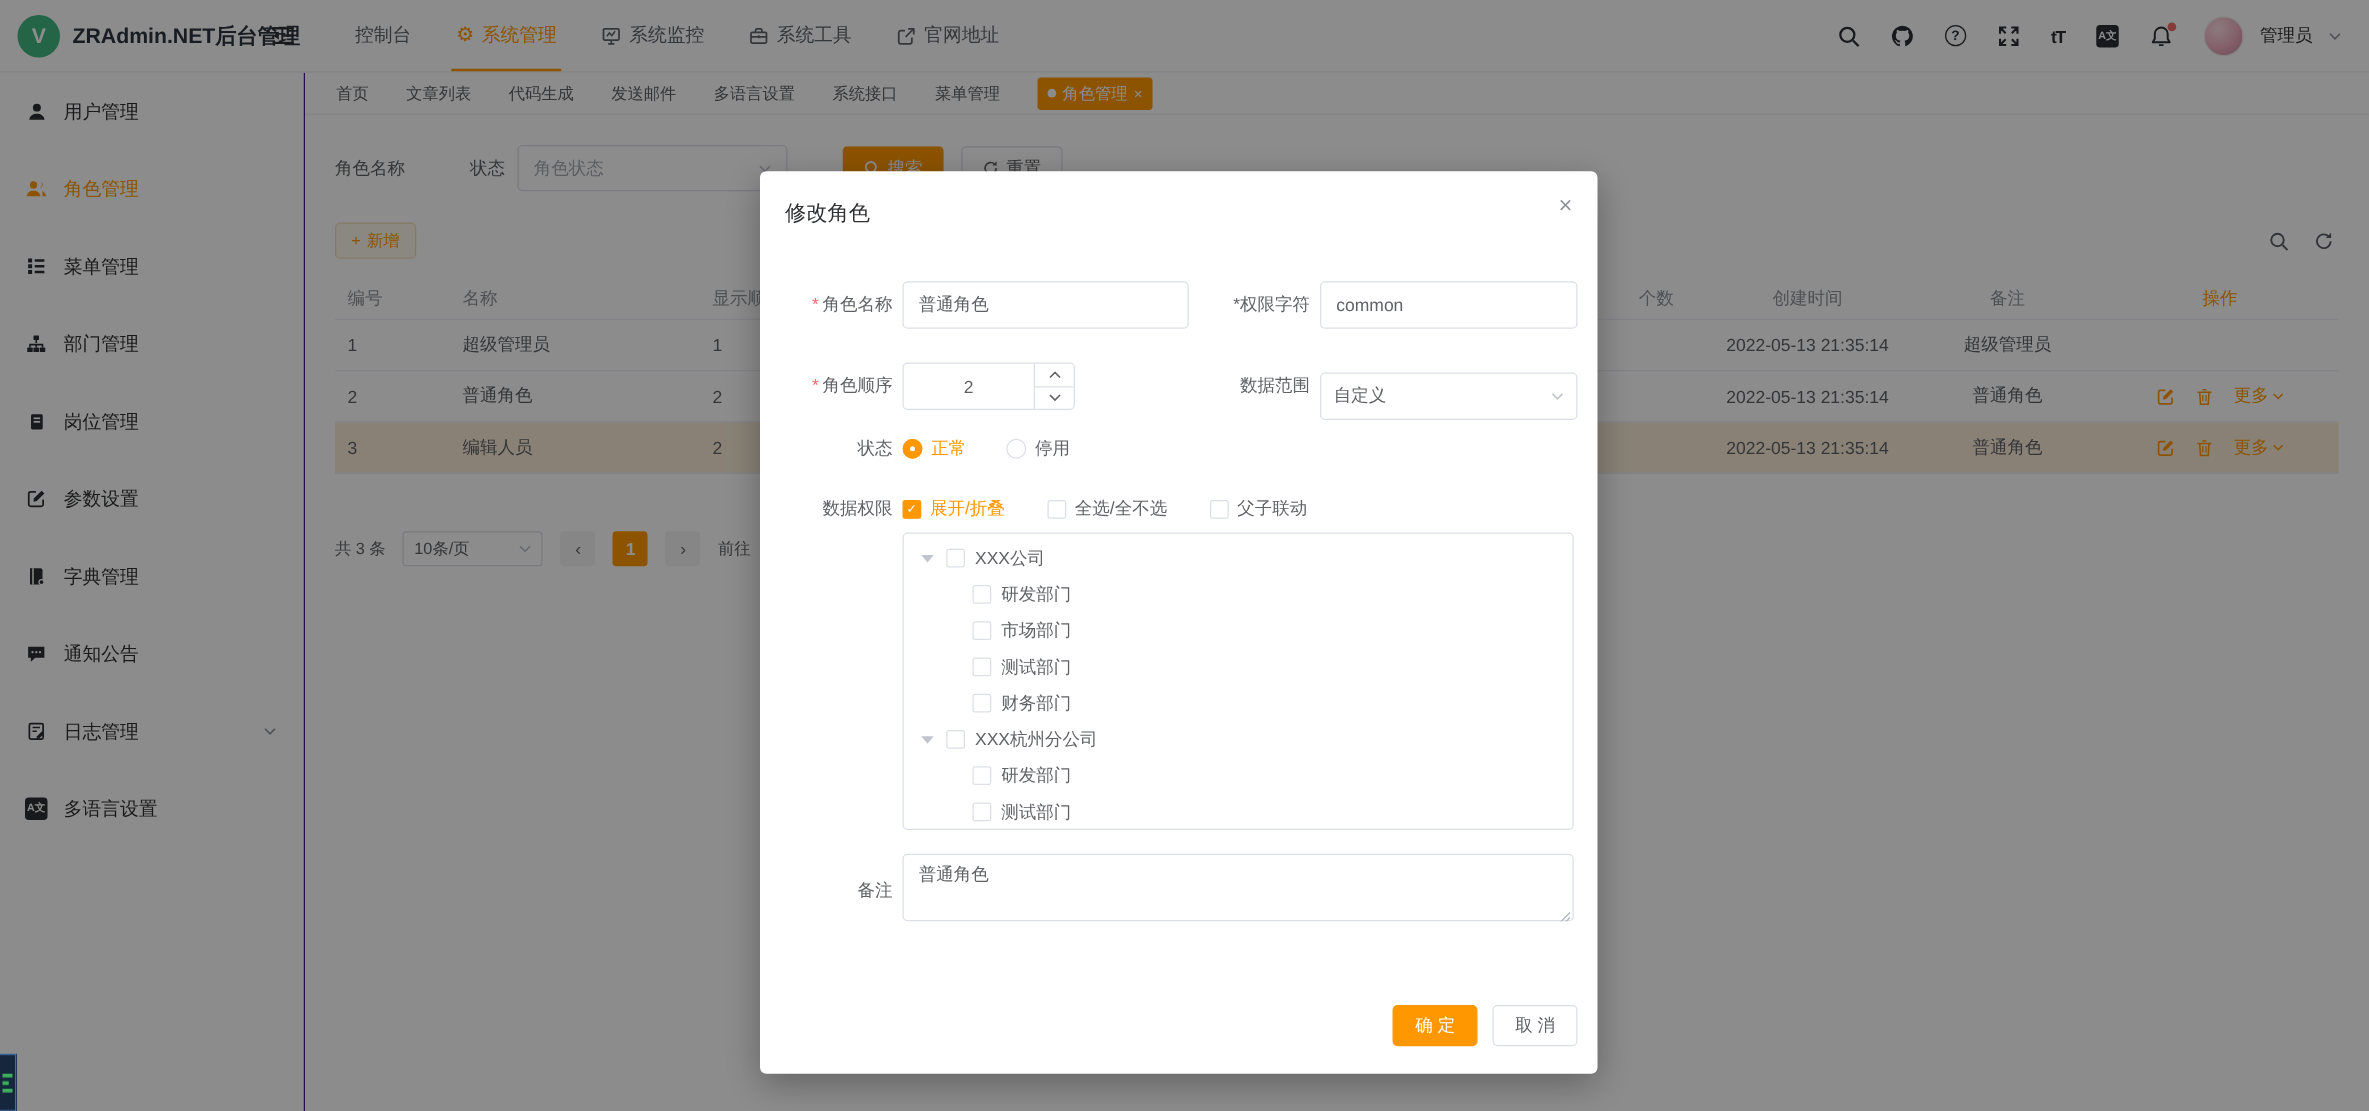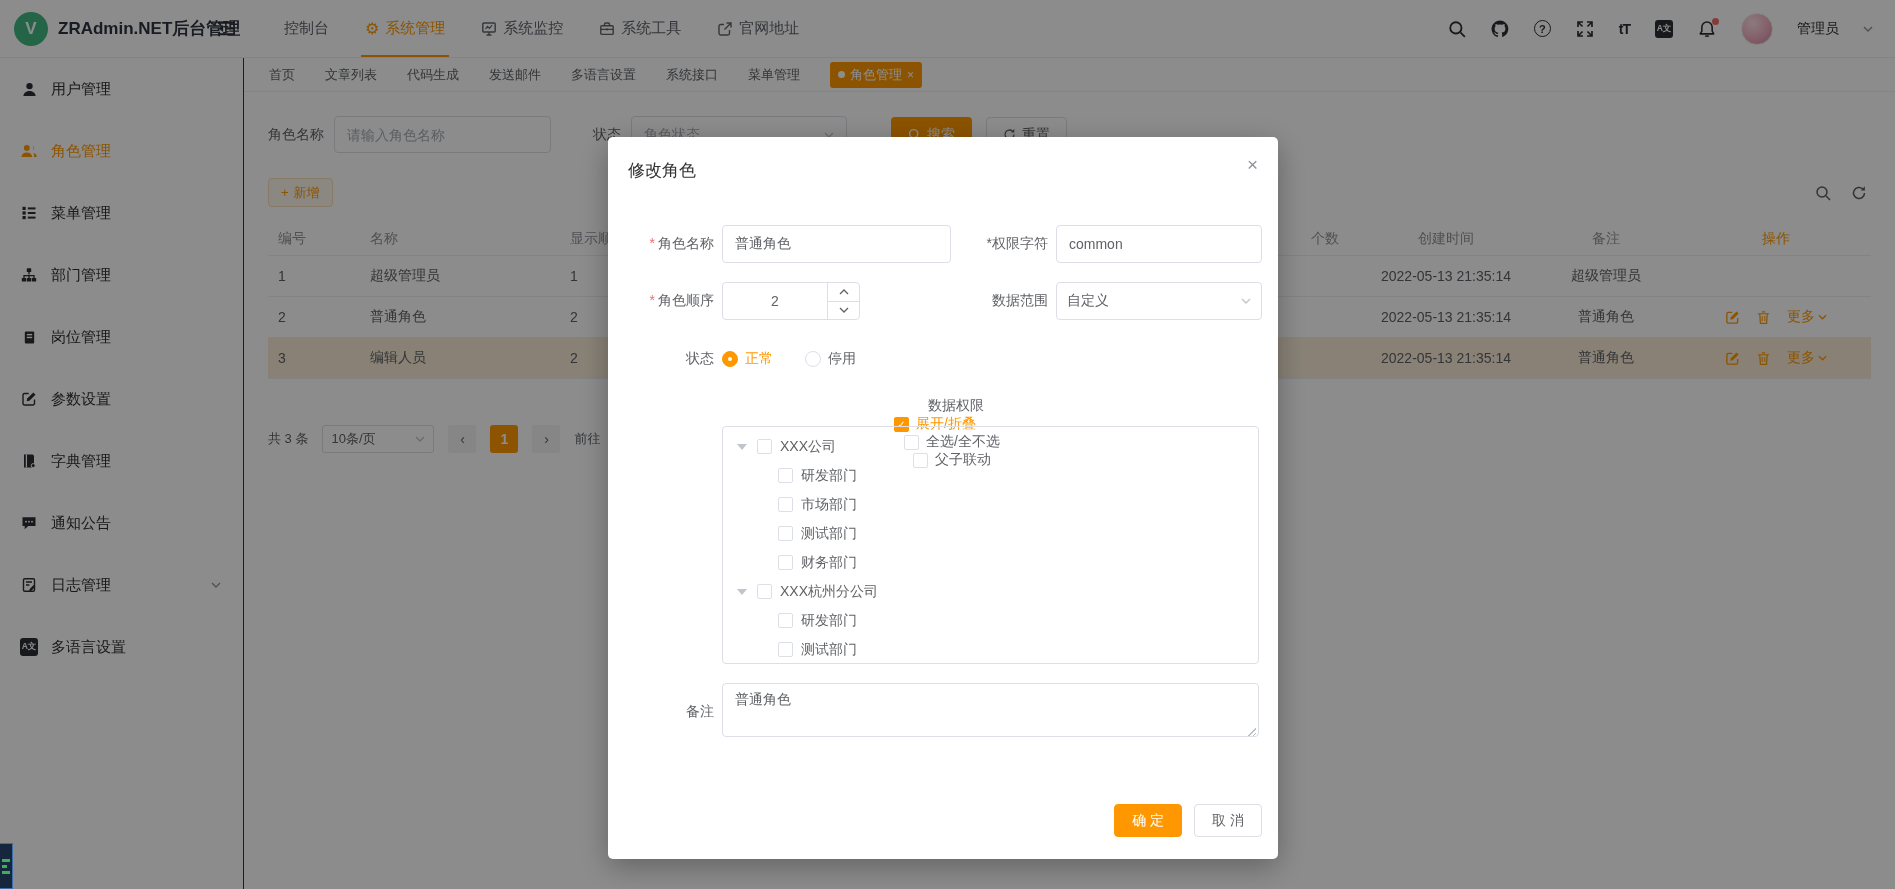--- a/index.html
+++ b/index.html
@@ -18,21 +18,21 @@
   .nav-item.active { color:#ff9800; }
   .nav-item.active::after { content:""; position:absolute; left:14px; right:14px; bottom:0; height:2px; background:#ff9800; }
   .gear-glyph { font-size:16px; line-height:1; }
   .topbar-right { margin-left:auto; display:flex; align-items:center; gap:25px; padding-right:22px; color:#2d2f33; }
   .tb-icon { cursor:pointer; position:relative; display:flex; align-items:center; justify-content:center; }
   .q-circle { width:17px; height:17px; border:1.5px solid #2d2f33; border-radius:50%; font-size:11px; display:flex; align-items:center; justify-content:center; font-weight:bold; }
   .tsize { font-size:14px; font-weight:bold; letter-spacing:-1px; }
   .trans-box { width:18px; height:18px; background:#2d2f33; color:#fff; border-radius:3px; font-size:8.5px; font-weight:bold; display:flex; align-items:center; justify-content:center; }
   .bell-dot { position:absolute; top:-2px; right:-3px; width:7px; height:7px; border-radius:50%; background:#f56c6c; }
   .avatar { width:32px; height:32px; border-radius:50%; background:radial-gradient(circle at 35% 30%, #ffdfe6, #f0aec2 55%, #c9849e); border:1px solid #eee; }
-  .user-wrap { display:flex; align-items:center; gap:24px; cursor:pointer; }
+  .user-wrap { display:flex; align-items:center; gap:13px; cursor:pointer; }
   .user-name { font-size:14px; color:#303133; }
 
   
   .sidebar { position:absolute; top:58px; left:0; width:244px; bottom:0; background:#fff; border-right:1px solid #4c1d95; z-index:4; }
   .side-item { height:62px; display:flex; align-items:center; padding-left:20px; gap:13px; font-size:15px; color:#303133; cursor:pointer; }
   .side-item .sicon { color:#2d2f33; width:18px; display:flex; justify-content:center; }
   .side-item.active { color:#ff9800; }
   .side-item.active .sicon { color:#ff9800; }
   .side-chevron { margin-left:auto; margin-right:22px; color:#909399; }
 
@@ -96,21 +96,21 @@
   .dlabel { width:106px; text-align:right; font-size:14px; color:#606266; margin-right:8px; flex:0 0 auto; }
   .dlabel .req { color:#f56c6c; margin-right:3px; }
   .dlabel2 { flex:1; text-align:right; font-size:14px; color:#606266; margin-right:8px; }
   .dinput { height:38px; border:1px solid #dcdfe6; border-radius:4px; padding:0 12px; font-size:14px; color:#606266; outline:none; }
   .w229 { width:229px; } .w206 { width:206px; }
   .stepper { width:138px; height:38px; border:1px solid #dcdfe6; border-radius:4px; display:flex; position:relative; }
   .step-val { flex:1; text-align:center; line-height:36px; font-size:14px; color:#606266; }
   .step-ctrl { width:32px; border-left:1px solid #dcdfe6; display:flex; flex-direction:column; }
   .step-up,.step-down { flex:1; display:flex; align-items:center; justify-content:center; color:#606266; cursor:pointer; }
   .step-up { border-bottom:1px solid #dcdfe6; }
-  .dselect { height:38px; border:1px solid #dcdfe6; border-radius:4px; padding:0 10px; display:flex; align-items:center; justify-content:space-between; font-size:14px; color:#606266; cursor:pointer; background:#fff; }
+  .dselect { height:38px; border:1px solid #dcdfe6; border-radius:4px; padding:0 10px; display:flex; align-items:center; justify-content:space-between; font-size:14px; color:#606266; cursor:pointer; background:#fff;margin-top:16px; }
   .radio { display:inline-flex; align-items:center; gap:7px; margin-right:32px; cursor:pointer; font-size:14px; color:#606266; }
   .radio-dot { width:16px; height:16px; border-radius:50%; border:1px solid #dcdfe6; background:#fff; position:relative; }
   .radio.on { color:#ff9800; }
   .radio.on .radio-dot { background:#ff9800; border-color:#ff9800; }
   .radio.on .radio-dot::after { content:""; position:absolute; left:5px; top:5px; width:4px; height:4px; border-radius:50%; background:#fff; }
   .check { display:inline-flex; align-items:center; gap:7px; cursor:pointer; font-size:14px; color:#606266; }
   .check + .check { margin-left:34px; }
   .cbox { width:15px; height:15px; border:1px solid #dcdfe6; border-radius:2px; background:#fff; display:flex; align-items:center; justify-content:center; font-size:10px; color:#fff; }
   .check.on { color:#ff9800; }
   .check.on .cbox { background:#ff9800; border-color:#ff9800; }
@@ -356,21 +356,20 @@
       <span class="tab-dot"></span>
       <span>角色管理</span>
       <span class="tab-close">×</span>
     </span>
   </div>
 
   <div class="content">
 
     <div class="filter-row">
       <span class="f-label">角色名称</span>
-      <input class="f-input" placeholder="请输入角色名称" style="">
       <span class="f-gap"></span>
       <span class="f-label">状态</span>
       <div class="f-select">
         <span>角色状态</span>
         <svg viewBox="0 0 10 6" width="10" height="6">
             <path d="M1 1l4 4 4-4" fill="none" stroke="#c0c4cc" stroke-width="1.4"></path>
           </svg>
       </div>
       <button class="btn btn-orange">
         <svg viewBox="0 0 16 16" width="13" height="13">
@@ -555,21 +554,21 @@
     <span class="radio on">
       <span class="radio-dot"></span>
       <span>正常</span>
     </span>
     <span class="radio">
       <span class="radio-dot"></span>
       <span>停用</span>
     </span>
   </div>
 
-  <div class="drow" style="top:260px;height:20px;flex-direction:column;">
+  <div class="drow" style="top:260px;height:20px;">
     <div class="dlabel">数据权限</div>
     <span class="check on">
       <span class="cbox">✓</span>
       <span>展开/折叠</span>
     </span>
     <span class="check">
       <span class="cbox"></span>
       <span>全选/全不选</span>
     </span>
     <span class="check">

